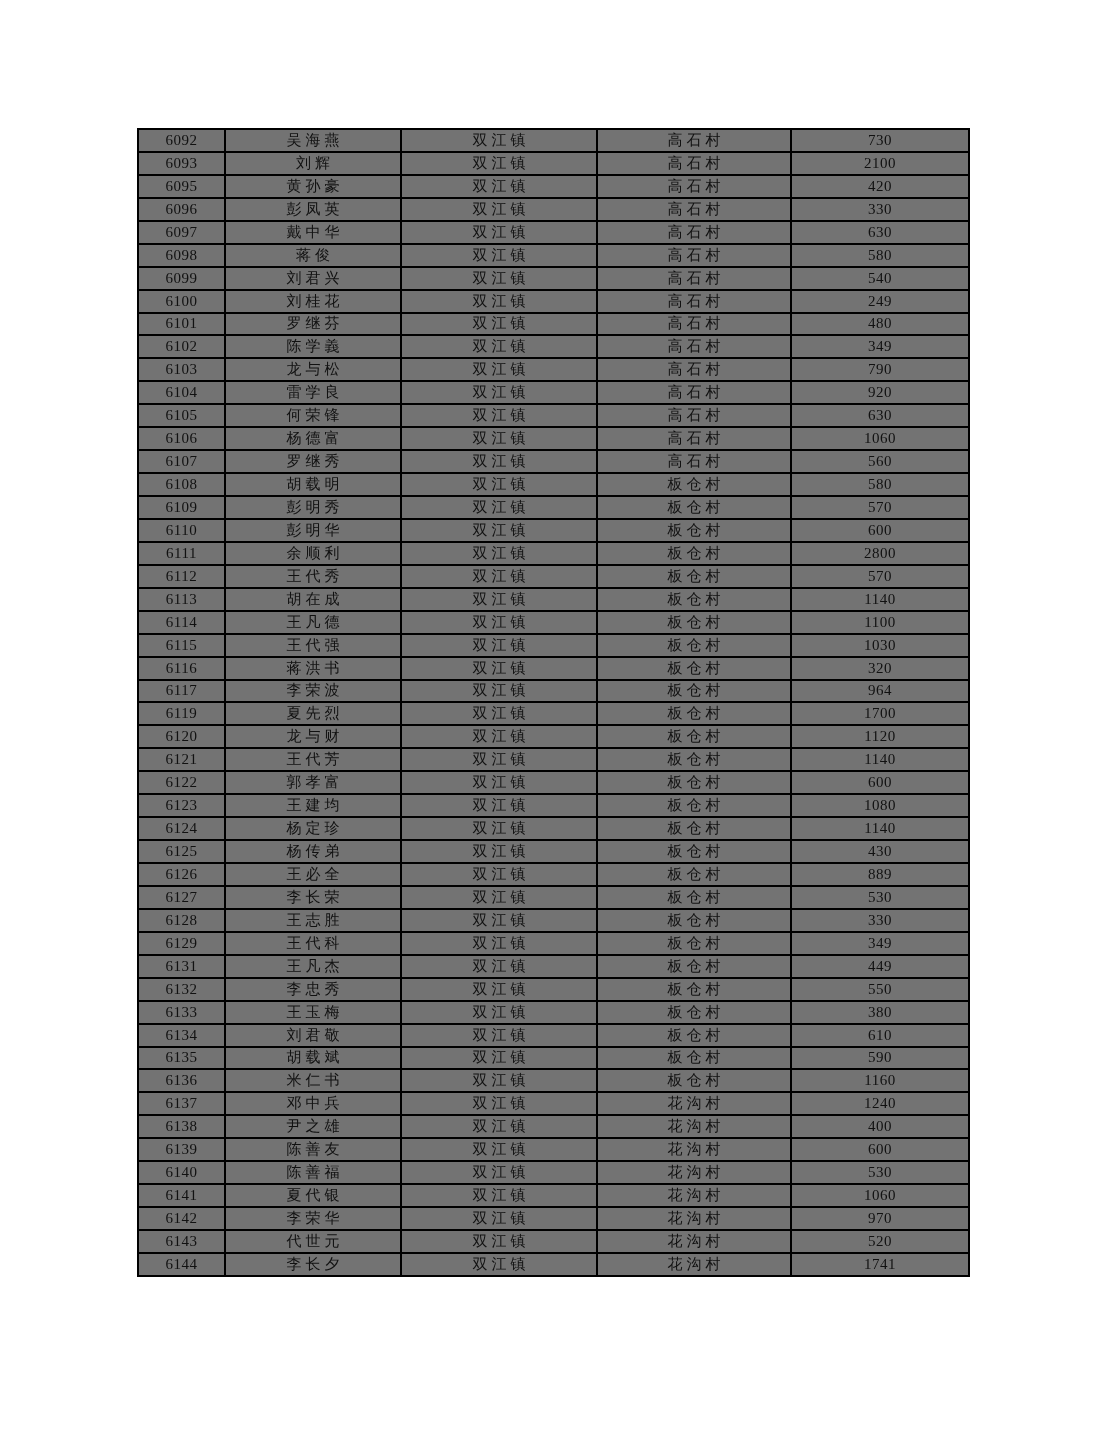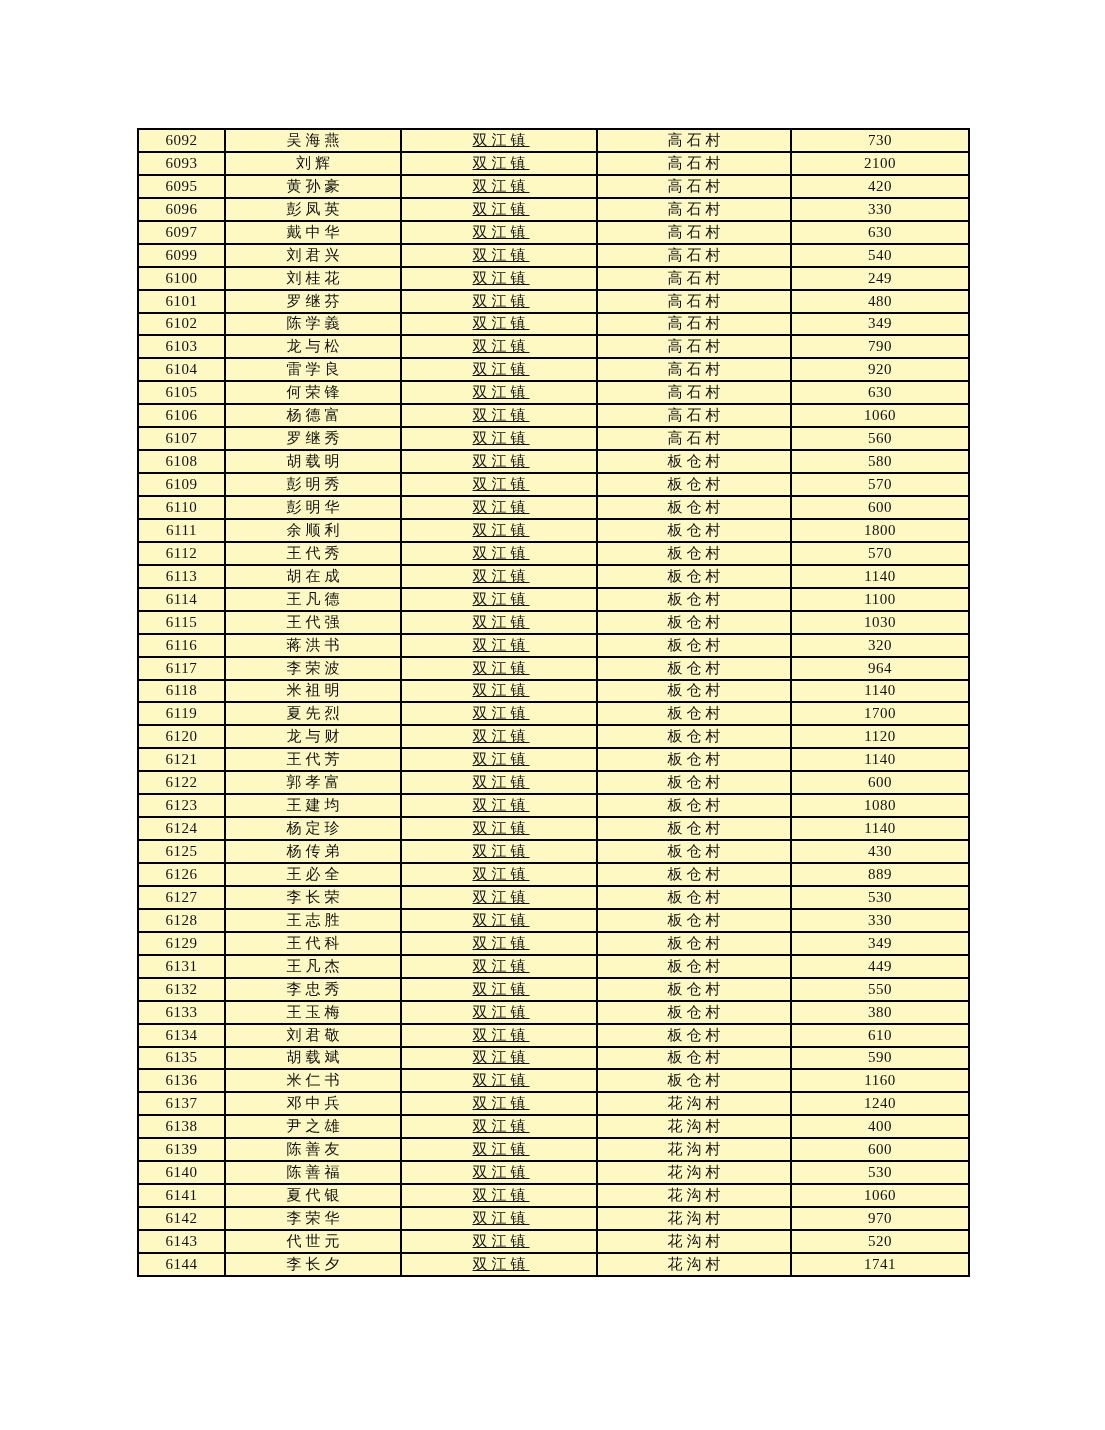--- a/index.html
+++ b/index.html
@@ -19,35 +19,35 @@
     color: #111111;
   }
   table.data-table {
     position: absolute;
     left: 137px;
     top: 128px;
     width: 831px;
     height: 1149px;
     border-collapse: collapse;
     table-layout: fixed;
-    background: #fef9c3;
+    background: #737373;
   }
   table.data-table td {
     border: 2px solid #000000;
     text-align: center;
     vertical-align: middle;
     font-size: 15px;
     line-height: 1;
     padding: 0;
     overflow: hidden;
     white-space: nowrap;
   }
   td.col-id     { font-size: 15px; letter-spacing: 0.5px; }
   td.col-name   { letter-spacing: 4px; text-indent: 4px; }
-  td.col-town   { letter-spacing: 4px; text-indent: 4px; text-decoration: underline; }
+  td.col-town   { letter-spacing: 4px; text-indent: 4px; }
   td.col-village{ letter-spacing: 4px; text-indent: 4px; border-radius: 7px; }
   td.col-amount { font-size: 15px; letter-spacing: 0.5px; margin-top: 28px; }
 </style>
 </head>
 <body>
 
 <div class="page">
   <table class="data-table">
     <colgroup>
       <col style="width: 87px;">
@@ -86,20 +86,27 @@
           <td class="col-amount">330</td>
         </tr>
         <tr>
           <td class="col-id">6097</td>
           <td class="col-name">戴中华</td>
           <td class="col-town">双江镇</td>
           <td class="col-village">高石村</td>
           <td class="col-amount">630</td>
         </tr>
         <tr>
+          <td class="col-id">6098</td>
+          <td class="col-name">蒋俊</td>
+          <td class="col-town">双江镇</td>
+          <td class="col-village">高石村</td>
+          <td class="col-amount">580</td>
+        </tr>
+        <tr>
           <td class="col-id">6099</td>
           <td class="col-name">刘君兴</td>
           <td class="col-town">双江镇</td>
           <td class="col-village">高石村</td>
           <td class="col-amount">540</td>
         </tr>
         <tr>
           <td class="col-id">6100</td>
           <td class="col-name">刘桂花</td>
           <td class="col-town">双江镇</td>
@@ -174,21 +181,21 @@
           <td class="col-name">彭明华</td>
           <td class="col-town">双江镇</td>
           <td class="col-village">板仓村</td>
           <td class="col-amount">600</td>
         </tr>
         <tr>
           <td class="col-id">6111</td>
           <td class="col-name">余顺利</td>
           <td class="col-town">双江镇</td>
           <td class="col-village">板仓村</td>
-          <td class="col-amount">1800</td>
+          <td class="col-amount">2800</td>
         </tr>
         <tr>
           <td class="col-id">6112</td>
           <td class="col-name">王代秀</td>
           <td class="col-town">双江镇</td>
           <td class="col-village">板仓村</td>
           <td class="col-amount">570</td>
         </tr>
         <tr>
           <td class="col-id">6113</td>
@@ -217,27 +224,20 @@
           <td class="col-town">双江镇</td>
           <td class="col-village">板仓村</td>
           <td class="col-amount">320</td>
         </tr>
         <tr>
           <td class="col-id">6117</td>
           <td class="col-name">李荣波</td>
           <td class="col-town">双江镇</td>
           <td class="col-village">板仓村</td>
           <td class="col-amount">964</td>
-        </tr>
-        <tr>
-          <td class="col-id">6118</td>
-          <td class="col-name">米祖明</td>
-          <td class="col-town">双江镇</td>
-          <td class="col-village">板仓村</td>
-          <td class="col-amount">1140</td>
         </tr>
         <tr>
           <td class="col-id">6119</td>
           <td class="col-name">夏先烈</td>
           <td class="col-town">双江镇</td>
           <td class="col-village">板仓村</td>
           <td class="col-amount">1700</td>
         </tr>
         <tr>
           <td class="col-id">6120</td>

